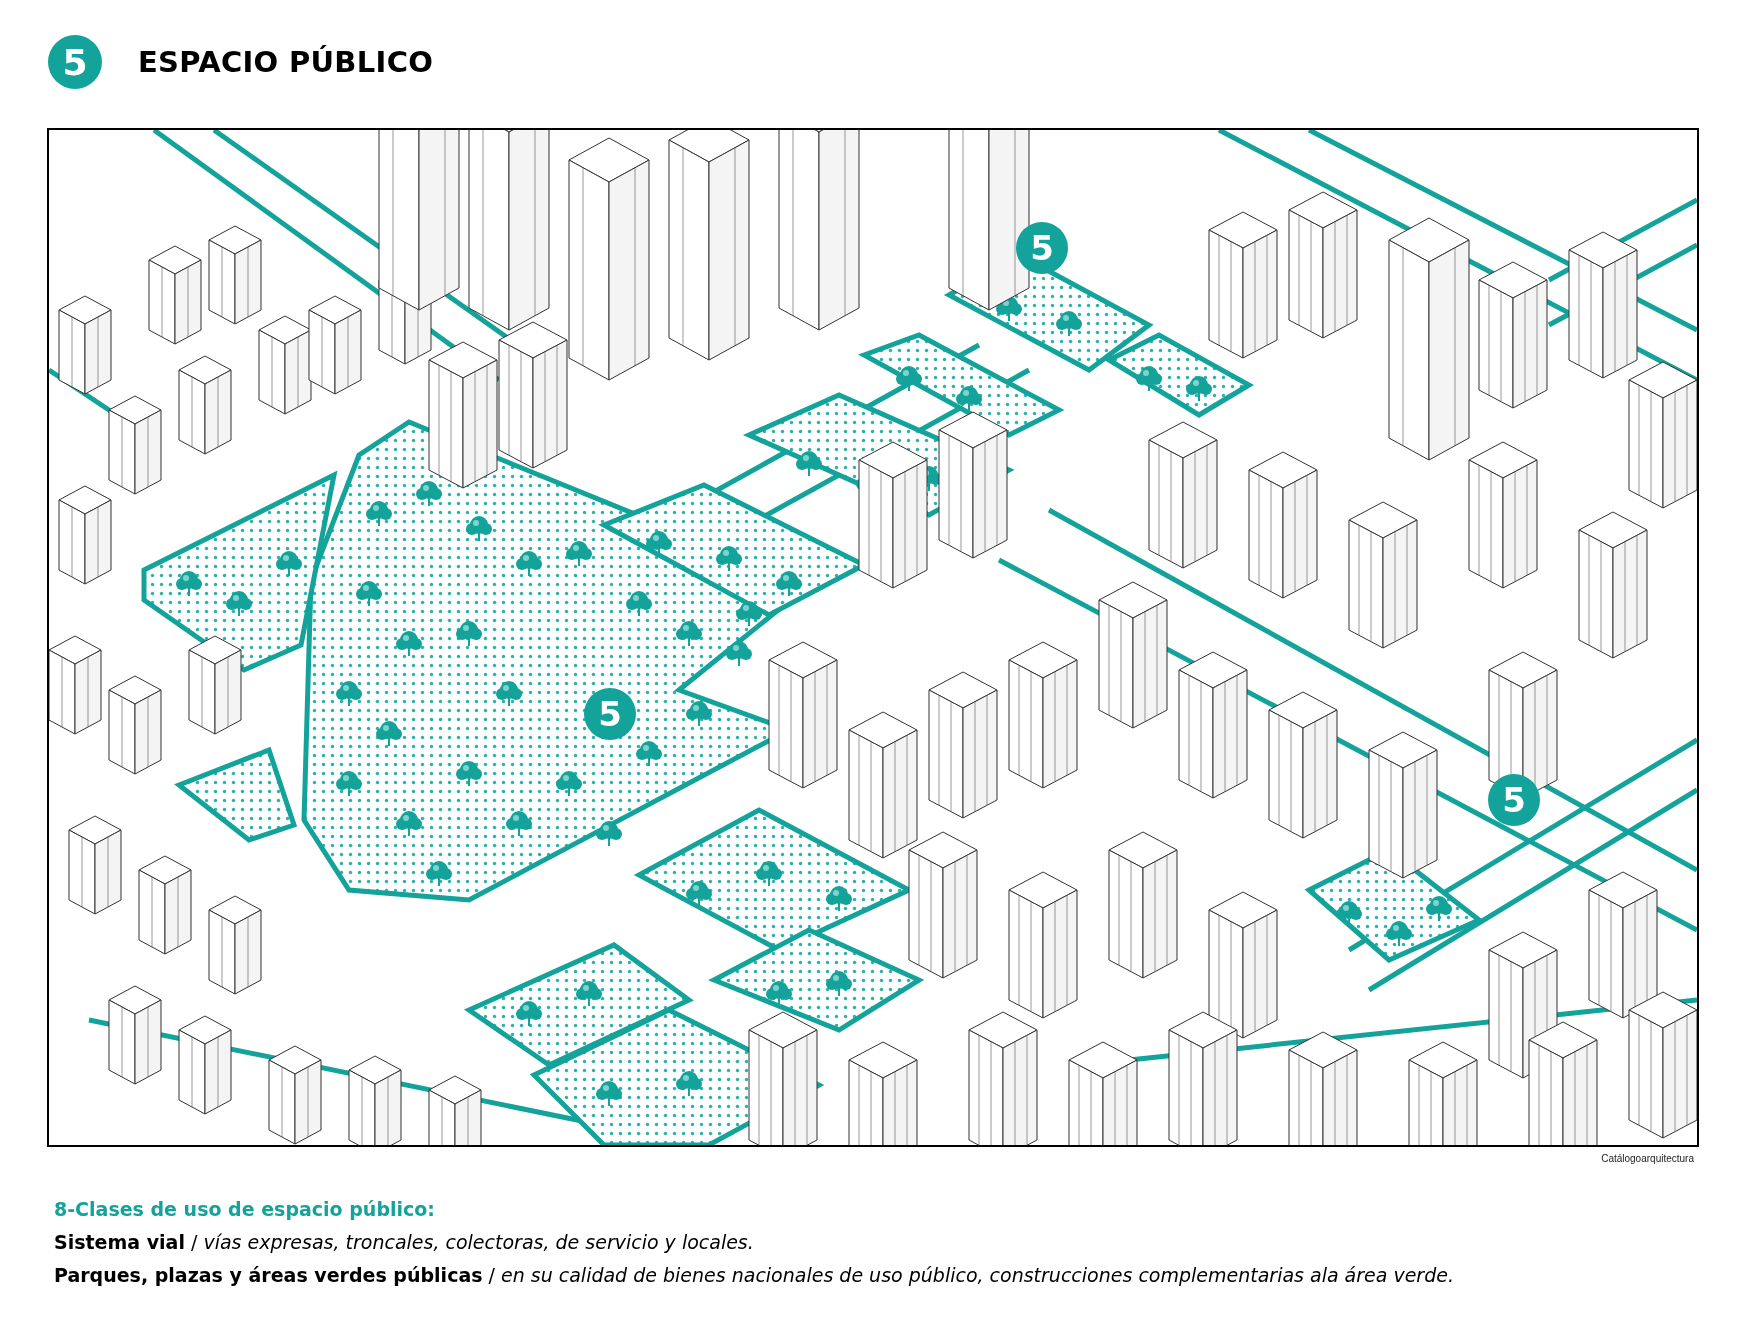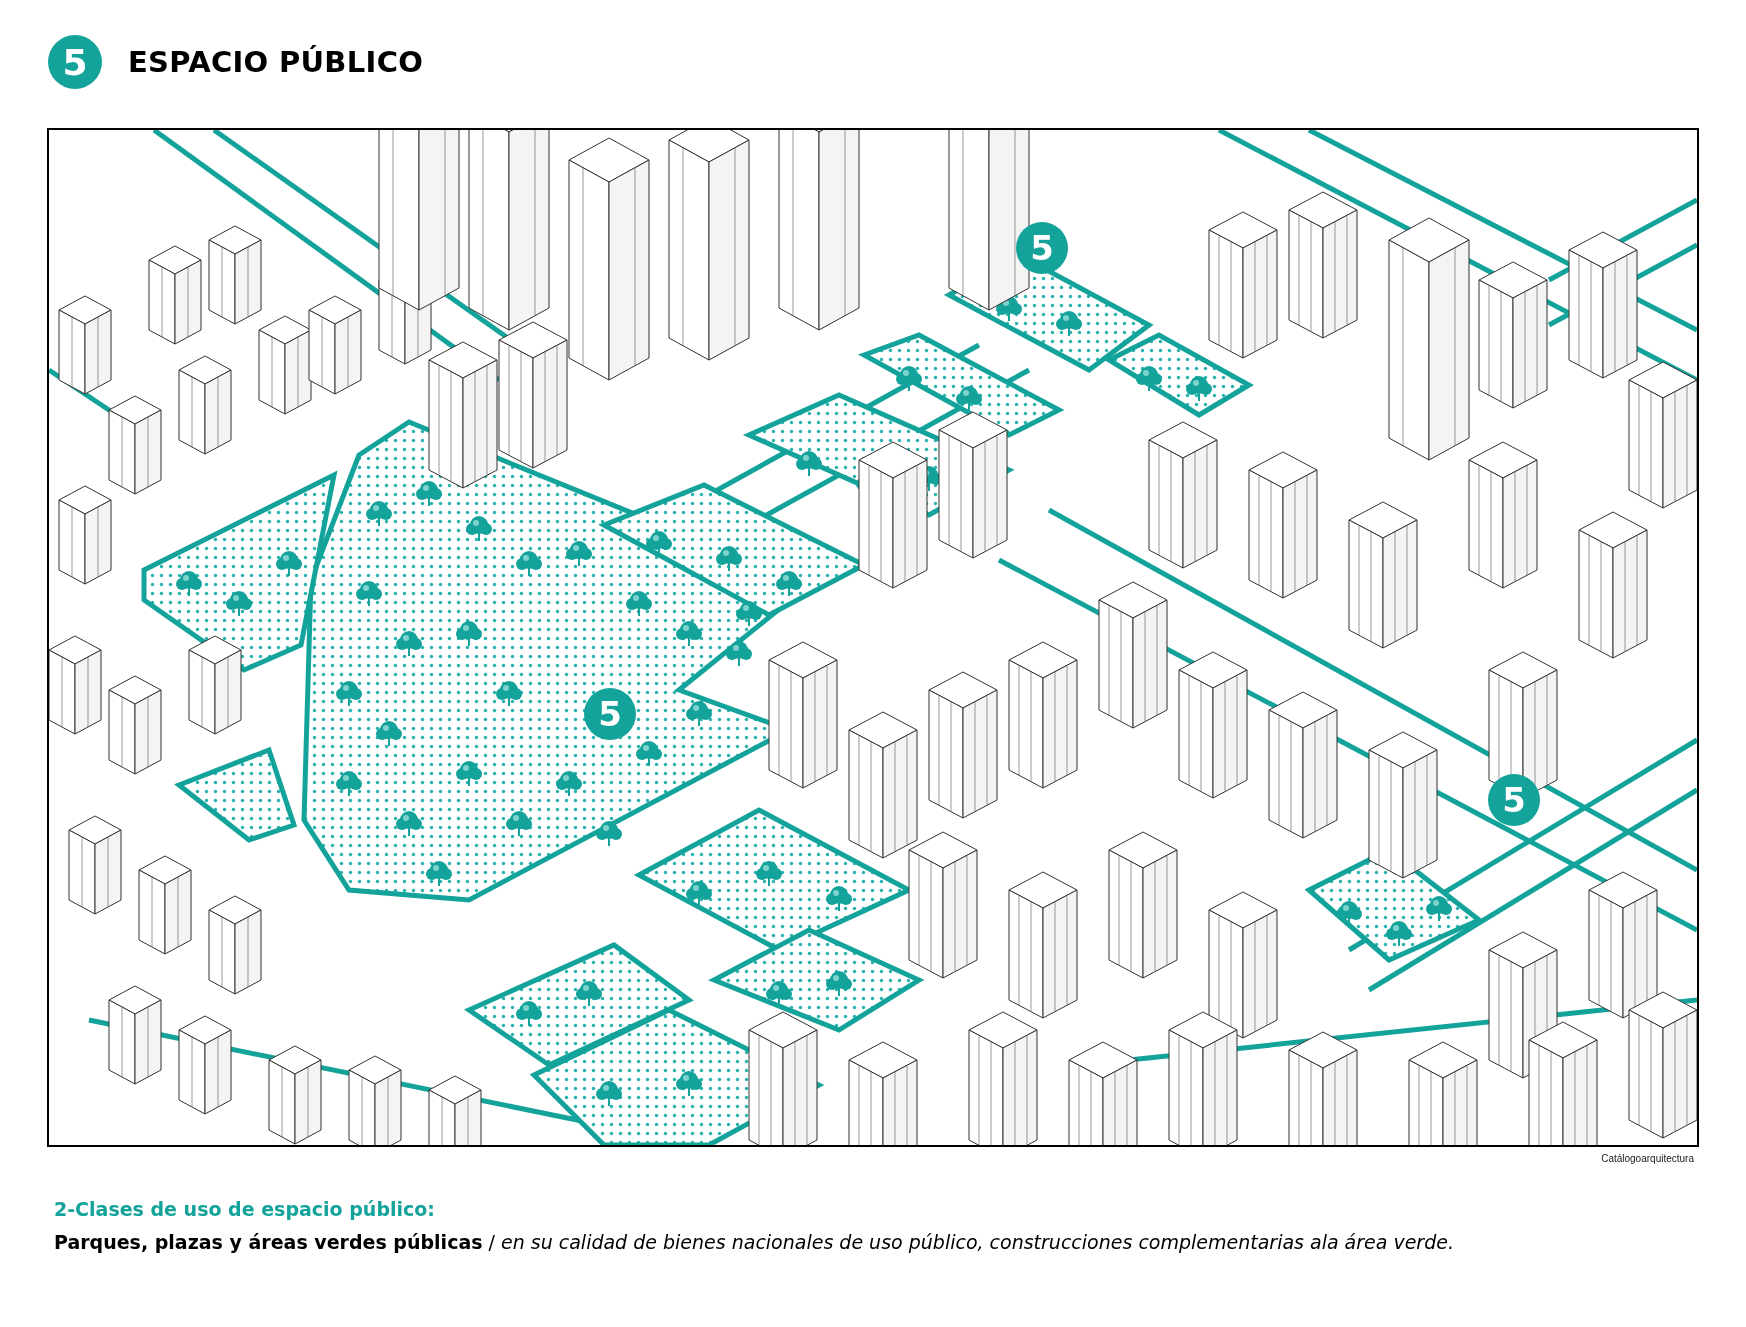--- a/index.html
+++ b/index.html
@@ -2,21 +2,21 @@
 <html><head>
 <meta charset="utf-8">
 <style>
   html, body { margin:0; padding:0; background:#ffffff; }
   body { width:1746px; height:1327px; position:relative; overflow:hidden;
          font-family:"Liberation Sans", "DejaVu Sans", sans-serif; color:#000; }
   .header { position:absolute; left:48px; top:35px; height:54px; display:flex; align-items:center; }
   .badge { width:54px; height:54px; border-radius:50%; background:#13a39a; color:#fff;
            display:flex; align-items:center; justify-content:center;
            font-weight:bold; font-size:36px; font-family:"DejaVu Sans", sans-serif; }
-  .title { margin-left:26px; font-weight:bold; font-size:29px; letter-spacing:0.3px;
+  .title { margin-left:36px; font-weight:bold; font-size:29px; letter-spacing:0.3px;
            font-family:"DejaVu Sans", sans-serif; }
   .frame { position:absolute; left:47px; top:128px; width:1648px; height:1015px;
            border:2px solid #000; background:#fff; overflow:hidden; }
   .frame svg { position:absolute; left:0; top:0; }
   .marker { position:absolute; width:52px; height:52px; margin-left:-26px; margin-top:-26px;
             border-radius:50%; background:#13a39a; color:#fff; display:flex; align-items:center;
             justify-content:center; font-weight:bold; font-size:34px;
             font-family:"DejaVu Sans", sans-serif; }
   .credit { position:absolute; right:52px; top:1153px; font-size:10px; color:#222; }
   .legend { position:absolute; left:54px; top:1193px; font-family:"DejaVu Sans", sans-serif; }
@@ -235,17 +235,20 @@
   </svg>
 
   <div class="marker" style="left:561px; top:584px;">5</div>
   <div class="marker" style="left:993px; top:118px;">5</div>
   <div class="marker" style="left:1465px; top:670px;">5</div>
 </div>
 
 <div class="credit">Catálogoarquitectura</div>
 
 <div class="legend">
-  <div class="heading">2-Clases de uso de espacio público:</div>
+  <div class="heading">8-Clases de uso de espacio público:</div>
+  <div class="line">
+    <span class="term">Sistema vial</span><span> / </span><span class="desc">vías expresas, troncales, colectoras, de servicio y locales.</span>
+  </div>
   <div class="line">
     <span class="term">Parques, plazas y áreas verdes públicas</span><span> / </span><span class="desc">en su calidad de bienes nacionales de uso público, construcciones complementarias ala área verde.</span>
   </div>
 </div>
 
 </body></html>

